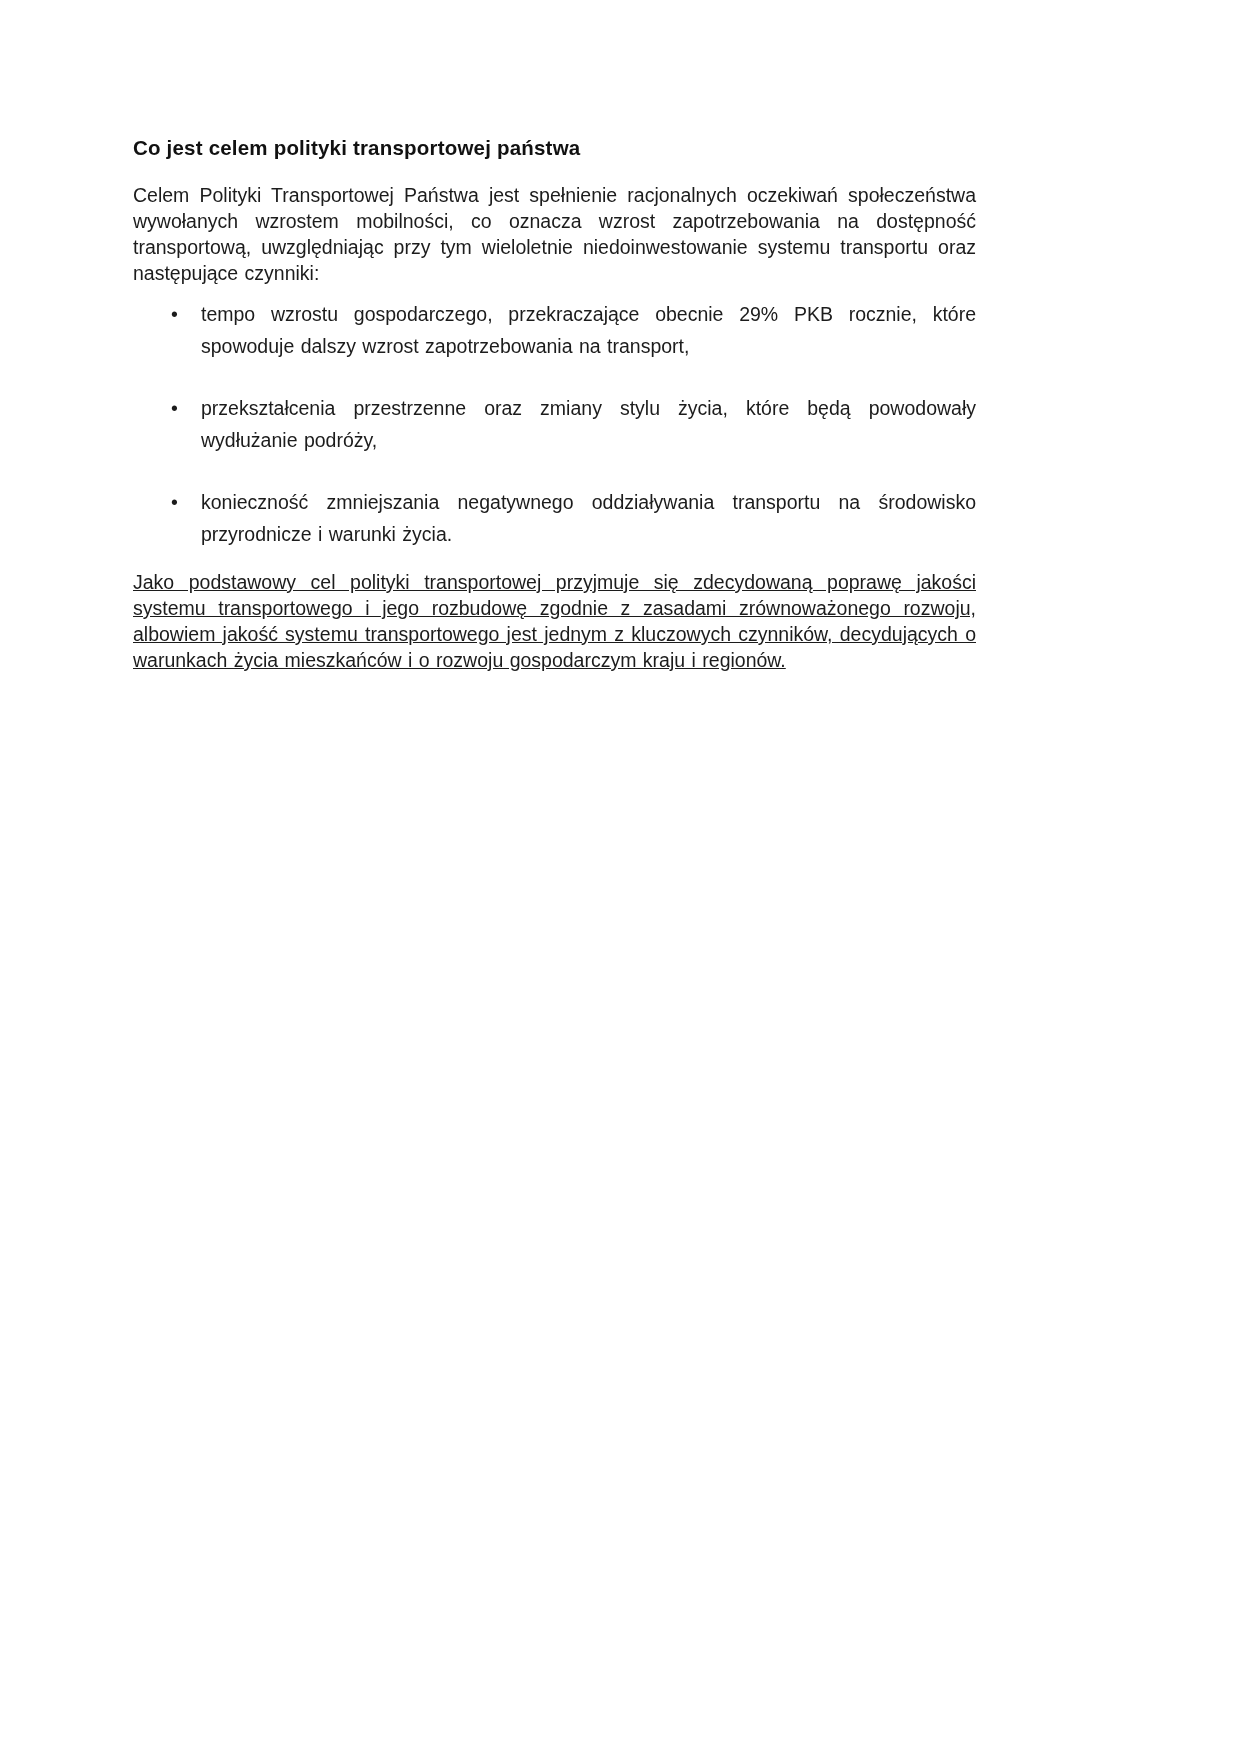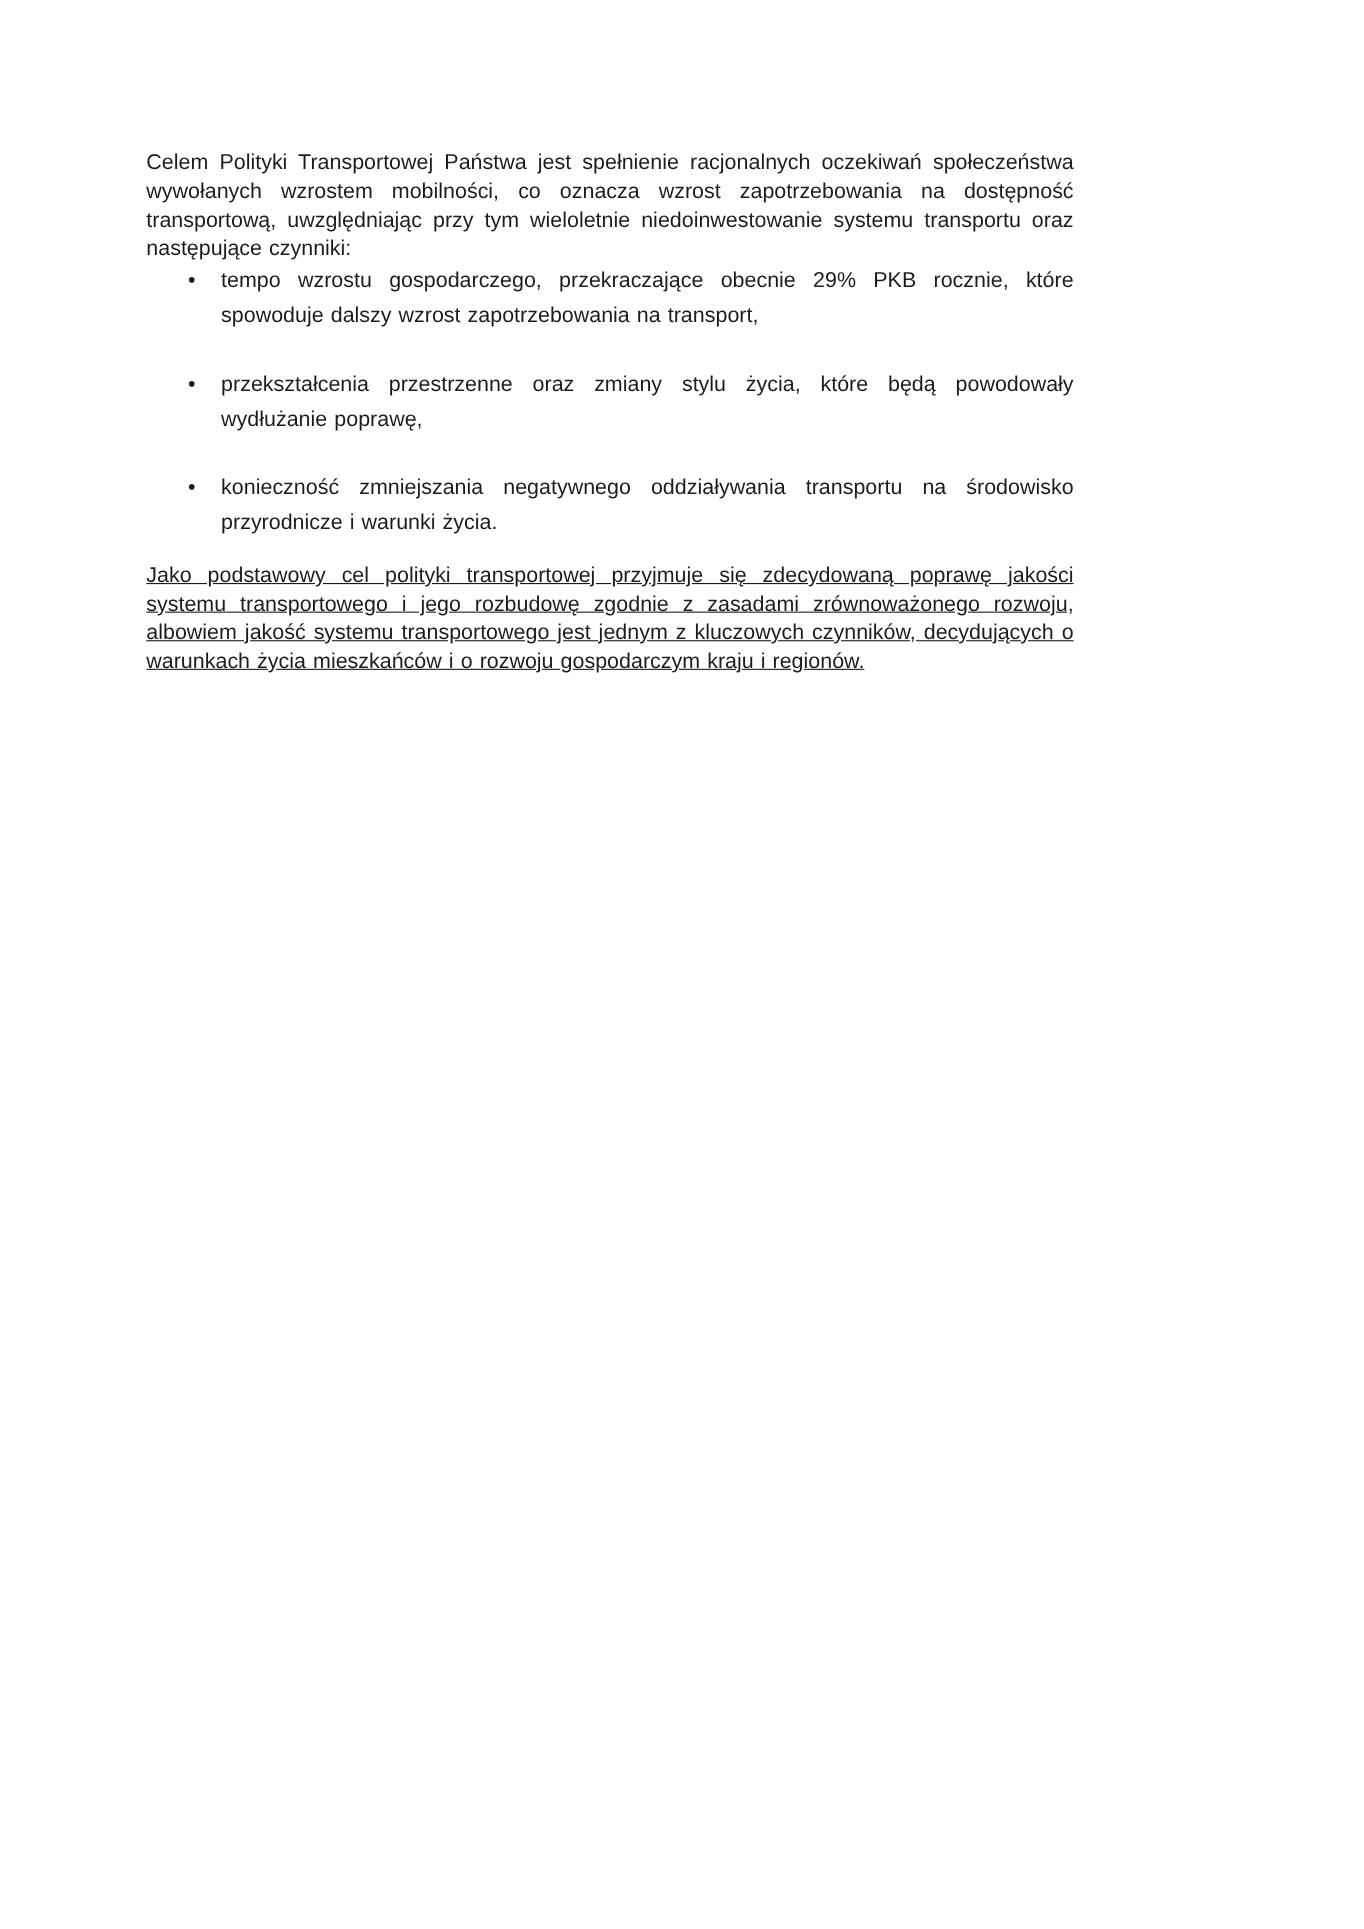--- a/index.html
+++ b/index.html
@@ -32,20 +32,21 @@
   }
   .para {
     margin: 0;
     font-size: 19.5px;
     line-height: 26px;
     text-align: justify;
     text-align-last: left;
     word-spacing: 1px;
   }
   .para.intro {
+    margin-bottom: 12px;
   }
   .bullet-list {
     list-style: none;
     margin: 0;
     padding: 0;
   }
   .bullet-item {
     display: flex;
     align-items: flex-start;
     margin: 0 0 30px 0;
@@ -72,31 +73,32 @@
     margin-top: 19px;
     text-decoration: underline;
   }
 </style>
 </head>
 <body>
 
 <div class="page">
   <div class="content">
 
+    <h1 class="doc-title">Co jest celem polityki transportowej państwa</h1>
 
     <p class="para intro">Celem Polityki Transportowej Państwa jest spełnienie racjonalnych oczekiwań społeczeństwa wywołanych wzrostem mobilności, co oznacza wzrost zapotrzebowania na dostępność transportową, uwzględniając przy tym wieloletnie niedoinwestowanie systemu transportu oraz następujące czynniki:</p>
 
     <ul class="bullet-list">
       <li class="bullet-item">
         <span class="bullet-marker">•</span>
         <span class="bullet-text">tempo wzrostu gospodarczego, przekraczające obecnie 29% PKB rocznie, które spowoduje dalszy wzrost zapotrzebowania na transport,</span>
       </li>
       <li class="bullet-item">
         <span class="bullet-marker">•</span>
-        <span class="bullet-text">przekształcenia przestrzenne oraz zmiany stylu życia, które będą powodowały wydłużanie poprawę,</span>
+        <span class="bullet-text">przekształcenia przestrzenne oraz zmiany stylu życia, które będą powodowały wydłużanie podróży,</span>
       </li>
       <li class="bullet-item">
         <span class="bullet-marker">•</span>
         <span class="bullet-text">konieczność zmniejszania negatywnego oddziaływania transportu na środowisko przyrodnicze i warunki życia.</span>
       </li>
     </ul>
 
     <p class="para closing">Jako podstawowy cel polityki transportowej przyjmuje się zdecydowaną poprawę jakości systemu transportowego i jego rozbudowę zgodnie z zasadami zrównoważonego rozwoju, albowiem jakość systemu transportowego jest jednym z kluczowych czynników, decydujących o warunkach życia mieszkańców i o rozwoju gospodarczym kraju i regionów.</p>
 
   </div>

